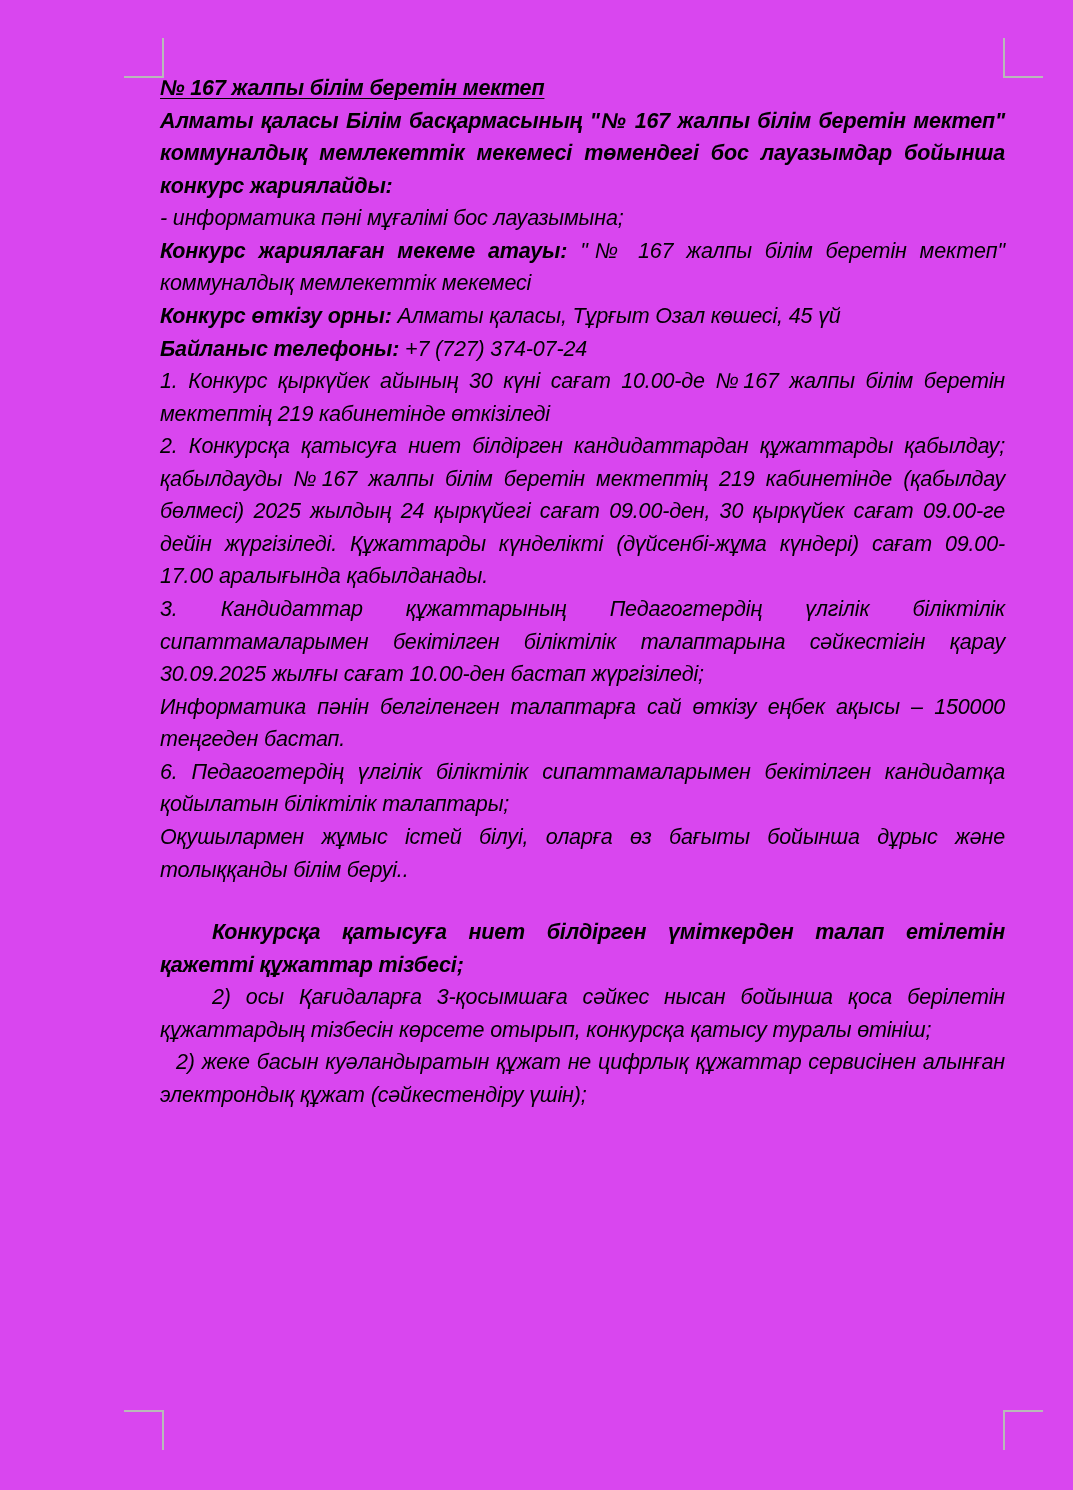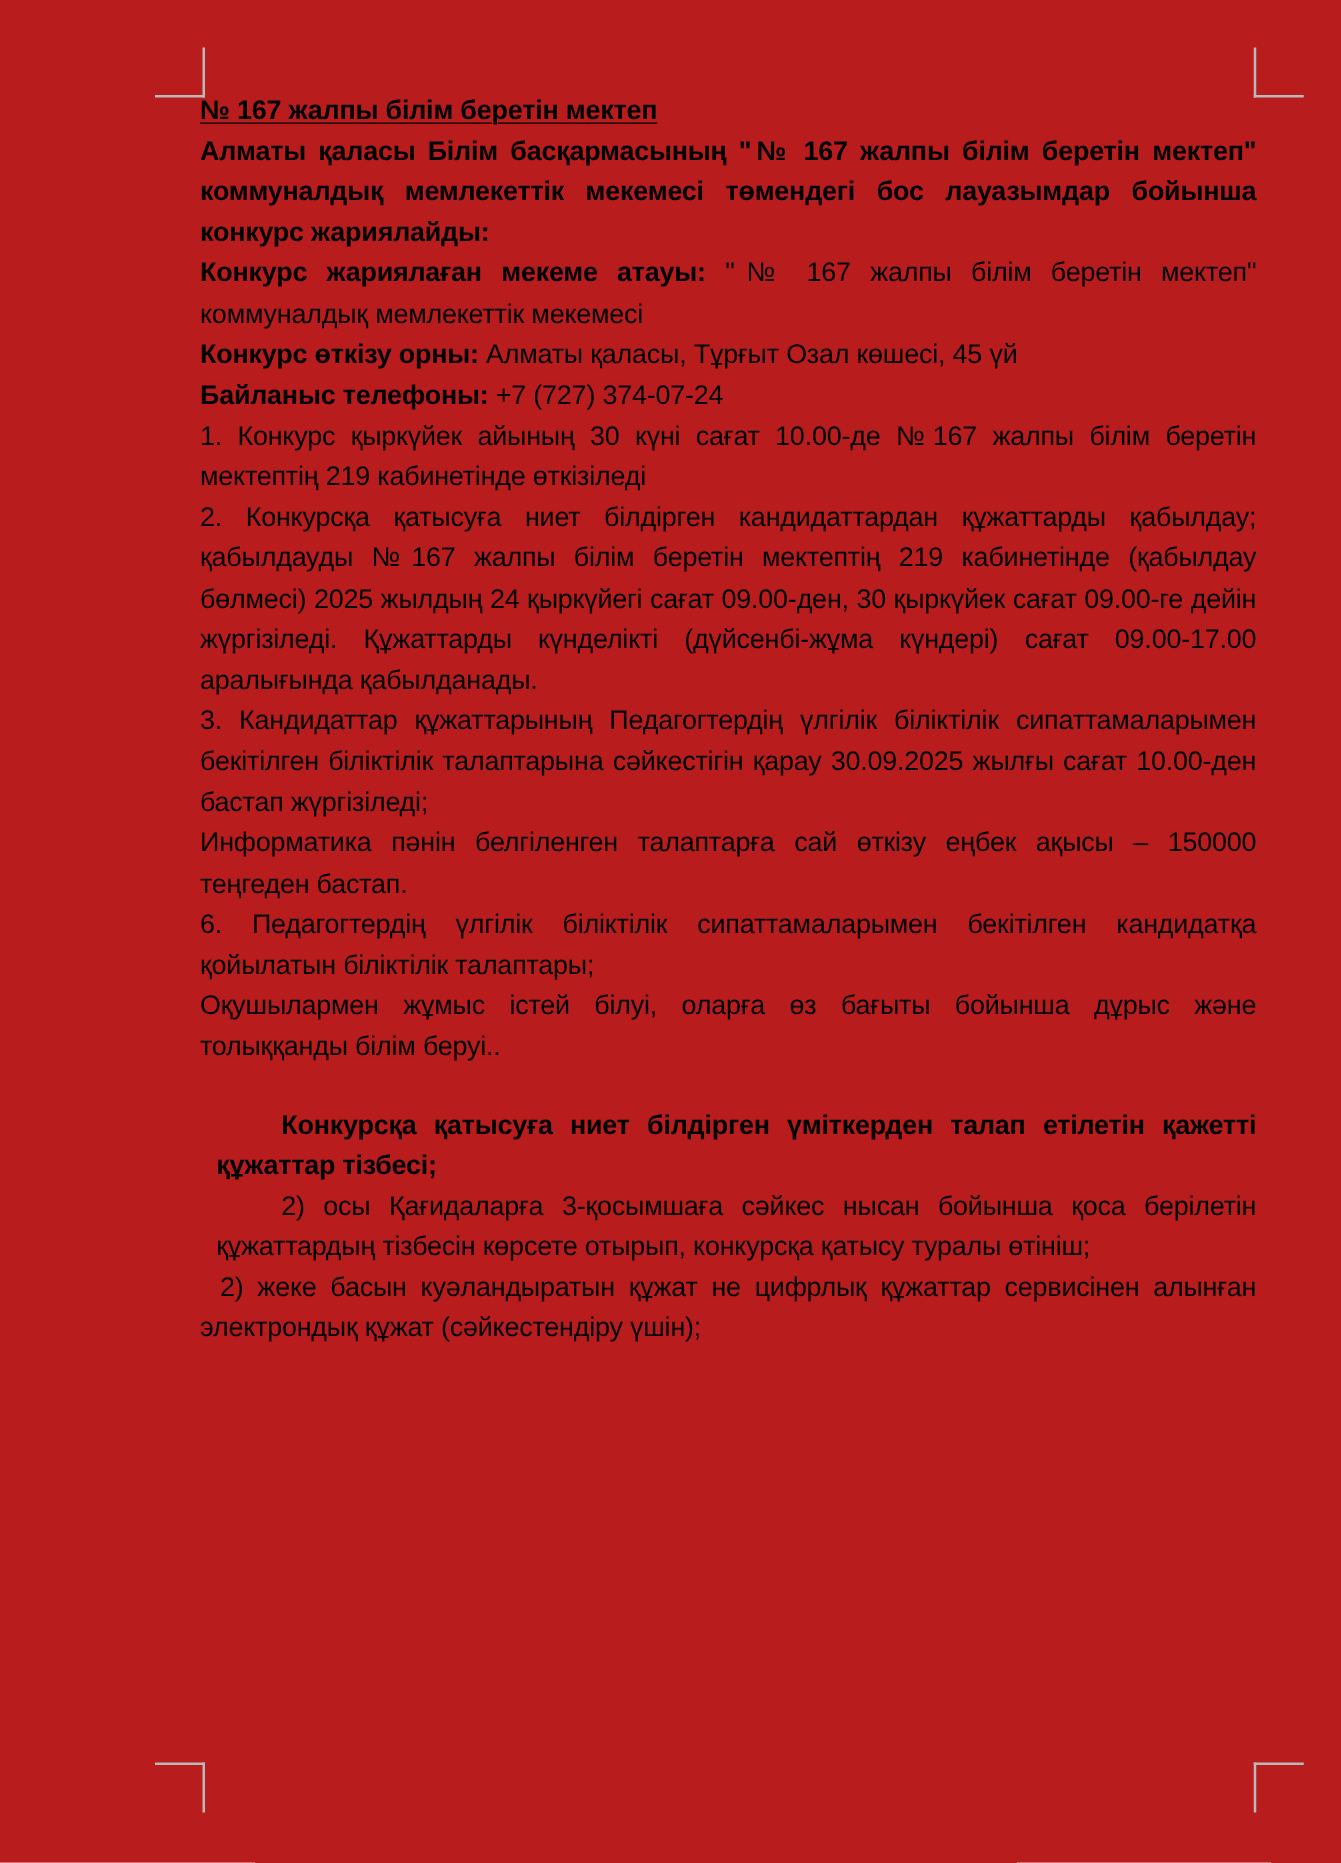--- a/index.html
+++ b/index.html
@@ -13,21 +13,22 @@
     height: 1490px;
     position: relative;
     font-family: "Liberation Sans", sans-serif;
     color: #000000;
     overflow: hidden;
   }
 
   .page {
     position: absolute;
     inset: 0;
-    background: #b91c1c;
+    background: #d946ef;
+    font-style: italic;
   }
 
   
   .crop {
     position: absolute;
     width: 40px;
     height: 40px;
     pointer-events: none;
   }
   .crop::before,
@@ -88,21 +89,20 @@
   .lead {
     font-weight: 700;
   }
 
   .no-justify {
     text-align: left;
   }
 
   .indent {
     text-indent: 52px;
-    margin-left: 13px;
   }
 
   .indent-sm {
     text-indent: 16px;
   }
 
   .spacer {
     height: 30px;
   }
 </style>
@@ -115,20 +115,21 @@
   <div class="crop crop-tr"></div>
   <div class="crop crop-bl"></div>
   <div class="crop crop-br"></div>
 
   <div class="content">
 
     <p class="title-underline">№ 167 жалпы білім беретін мектеп</p>
 
     <p class="lead">Алматы қаласы Білім басқармасының "№ 167 жалпы білім беретін мектеп" коммуналдық мемлекеттік мекемесі төмендегі бос лауазымдар бойынша конкурс жариялайды:</p>
 
+    <p class="no-justify"> - информатика пәні мұғалімі бос лауазымына;</p>
 
     <p>
       <span class="bold">Конкурс жариялаған мекеме атауы:</span><span> "№ 167 жалпы білім беретін мектеп" коммуналдық мемлекеттік мекемесі</span>
     </p>
 
     <p class="no-justify">
       <span class="bold">Конкурс өткізу орны:</span><span> Алматы қаласы, Тұрғыт Озал көшесі, 45 үй</span>
     </p>
 
     <p class="no-justify">

